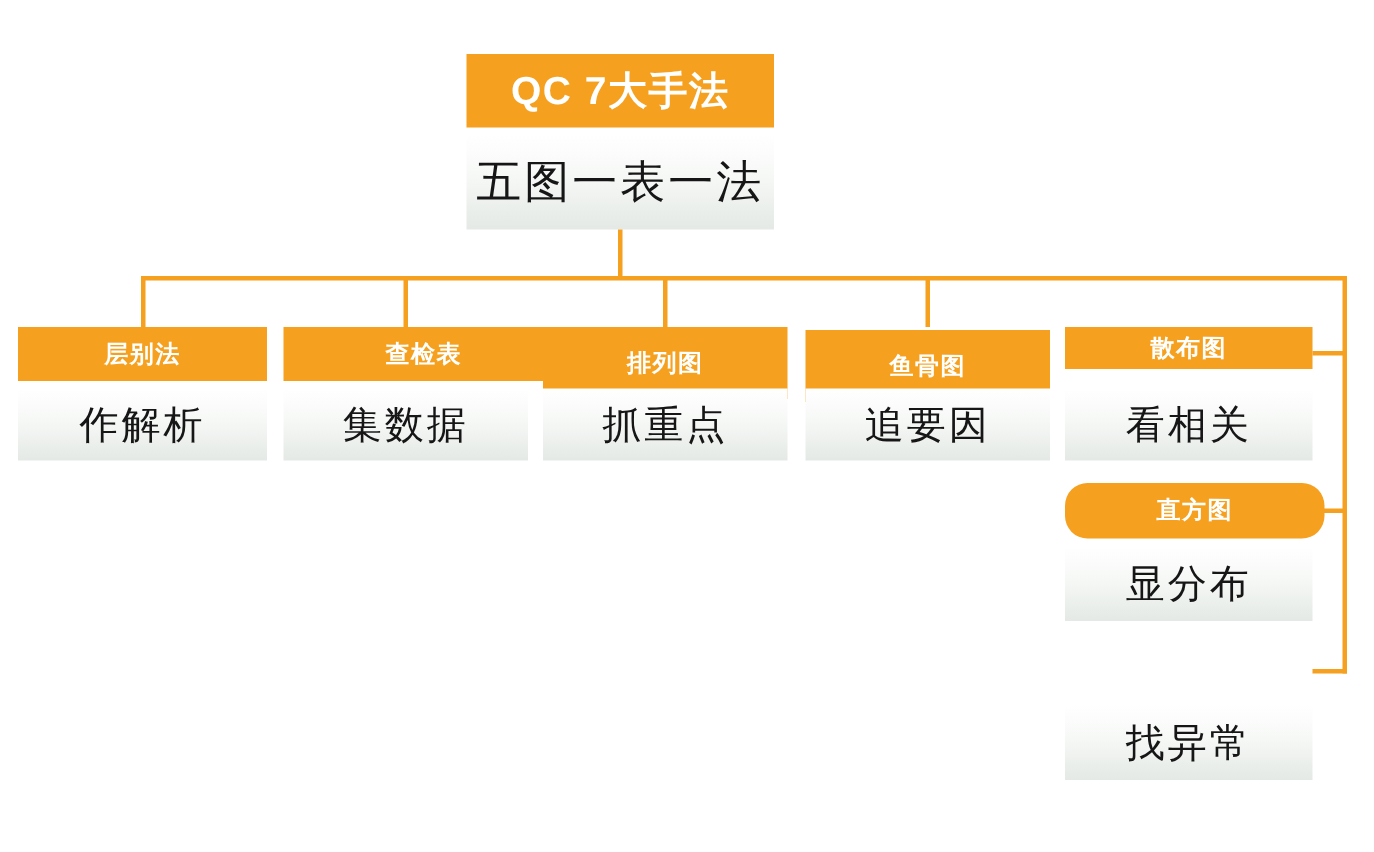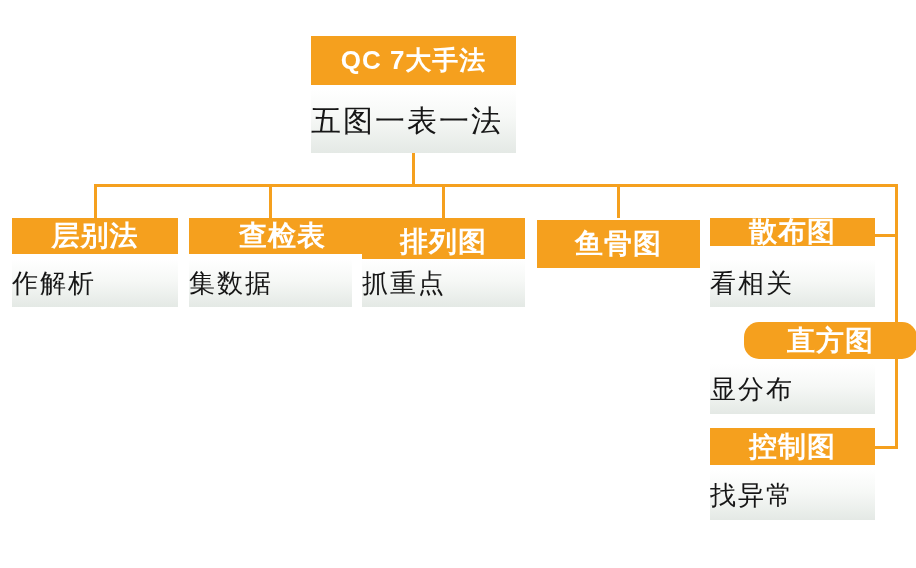--- a/index.html
+++ b/index.html
@@ -21,32 +21,32 @@
   }
   
   .hdr {
     position: absolute;
     background: var(--orange, #F5A01E);
     color: #ffffff;
     font-weight: bold;
     display: flex;
     align-items: center;
     justify-content: center;
-    font-size: 28px;
+    font-size: 16px;
     letter-spacing: 1px;
     font-family: "Liberation Sans", sans-serif;
   }
   
   .bdy {
     position: absolute;
     background: linear-gradient(180deg, #ffffff 0%, #f6f8f6 45%, #e4e9e5 100%);
     color: #161616;
     display: flex;
     align-items: center;
-    justify-content: flex-start;
+    justify-content: center;
     font-size: 26px;
     letter-spacing: 2px;
     font-family: Liberation Sans, sans-serif;
   }
   
   .line {
     position: absolute;
     background: var(--orange, #F5A01E);
   }
 
@@ -59,21 +59,21 @@
   .n1-bdy { left: 12px;  top: 259px; width: 166px; height: 48px; }
   .n2-hdr { left: 189px; top: 218px; width: 163px; height: 36px; padding-left: 12px; }
   .n2-bdy { left: 189px; top: 259px; width: 163px; height: 48px; }
   .n3-hdr { left: 362px; top: 218px; width: 163px; height: 48px; }
   .n3-bdy { left: 362px; top: 259px; width: 163px; height: 48px; }
   .n4-hdr { left: 537px; top: 220px; width: 163px; height: 48px; }
   .n4-bdy { left: 537px; top: 259px; width: 163px; height: 48px; }
   .n5-hdr { left: 710px; top: 218px; width: 165px; height: 28px; }
   .n5-bdy { left: 710px; top: 259px; width: 165px; height: 48px; }
   
-  .n6-hdr { left: 744px; top: 322px; width: 173px; height: 37px; border-radius: 15px; }
+  .n6-hdr { left: 710px; top: 322px; width: 173px; height: 37px; border-radius: 15px; }
   .n6-bdy { left: 710px; top: 364px; width: 165px; height: 50px; }
   .n7-hdr { left: 710px; top: 428px; width: 165px; height: 37px; }
   .n7-bdy { left: 710px; top: 470px; width: 165px; height: 50px; }
 
   
   .trunk      { left: 412px; top: 153px; width: 3px;   height: 33px; }
   .bus        { left: 94px;  top: 184px; width: 804px; height: 3px;  }
   .drop-1     { left: 94px;  top: 186px; width: 3px;   height: 32px; }
   .drop-2     { left: 269px; top: 186px; width: 3px;   height: 32px; }
   .drop-3     { left: 442px; top: 186px; width: 3px;   height: 32px; }
@@ -123,35 +123,35 @@
   <div class="hdr n3-hdr">
     <span>排列图</span>
   </div>
   <div class="bdy n3-bdy">
     <span>抓重点</span>
   </div>
 
   <div class="hdr n4-hdr">
     <span>鱼骨图</span>
   </div>
+  <div class="bdy n4-bdy">
+    <span>追要因</span>
+  </div>
 
   <div class="hdr n5-hdr">
     <span>散布图</span>
   </div>
   <div class="bdy n5-bdy">
     <span>看相关</span>
   </div>
 
   <div class="hdr n6-hdr">
     <span>直方图</span>
   </div>
   <div class="bdy n6-bdy">
     <span>显分布</span>
   </div>
 
-  <div class="hdr n7-hdr">
-    <span>控制图</span>
-  </div>
   <div class="bdy n7-bdy">
     <span>找异常</span>
   </div>
 
 </div>
 
 </body></html>

